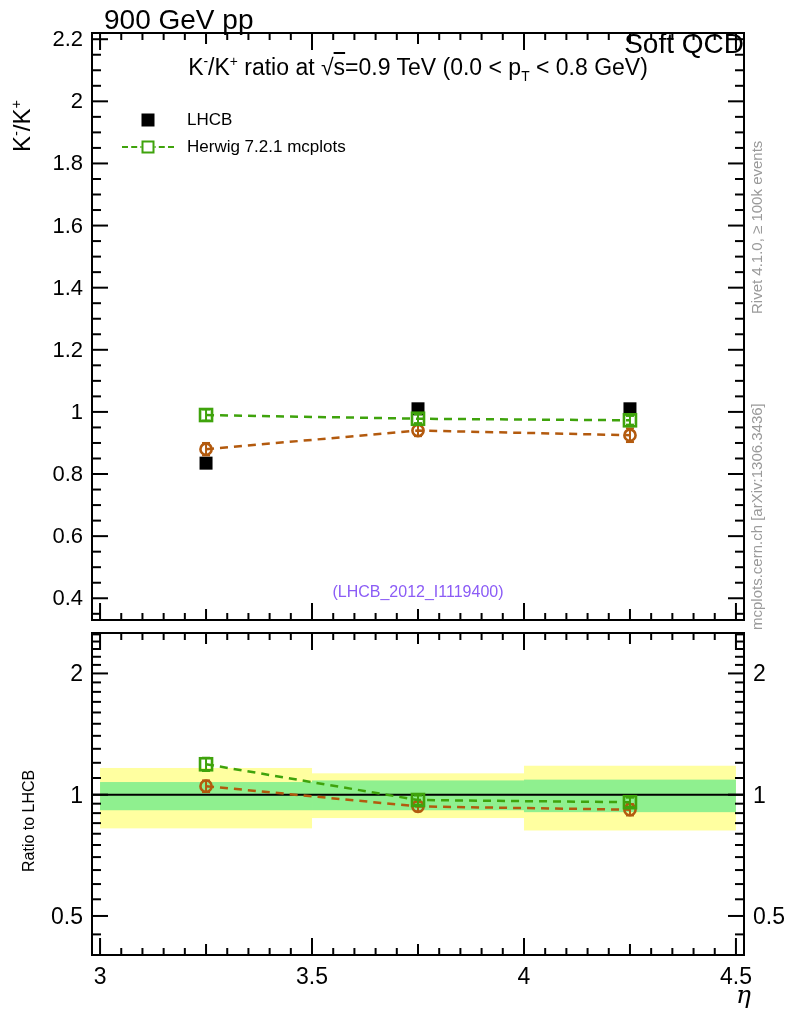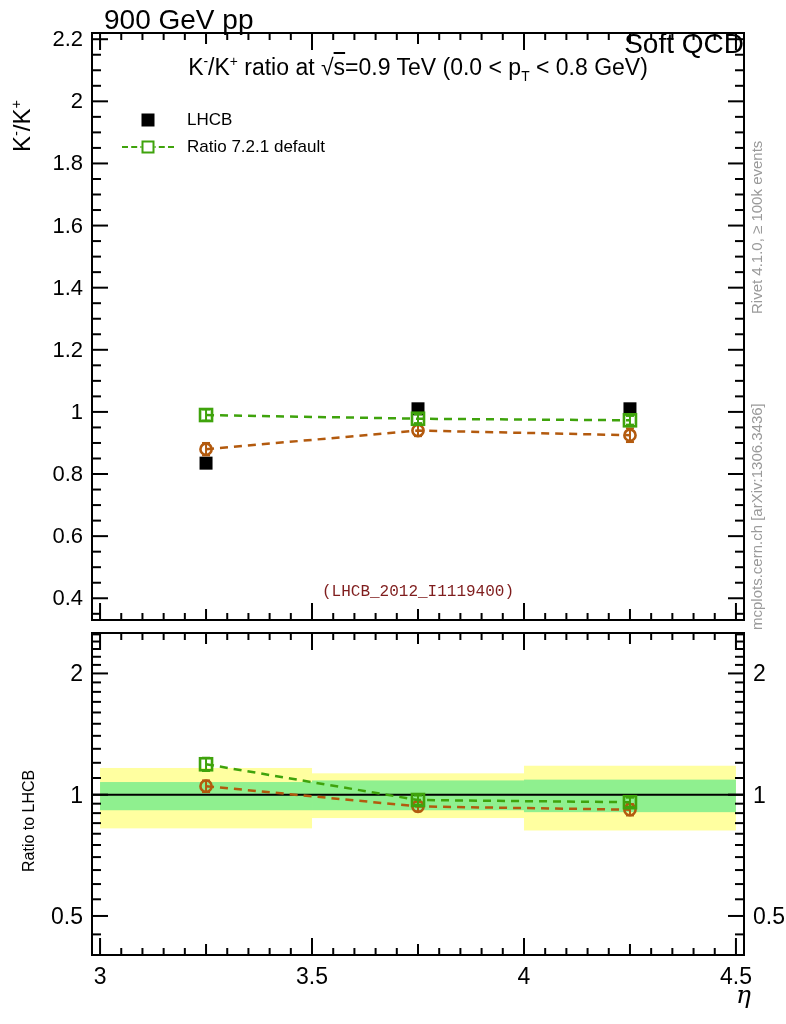--- a/index.html
+++ b/index.html
@@ -11,21 +11,21 @@
   #header-right{right:42px;margin-top:24px;}
   #plot-title{left:92px;width:652px;top:54px;text-align:center;font-size:23px;}
   #plot-title sup, .ylab sup{font-size:0.60em;vertical-align:super;letter-spacing:0;}
   #plot-title sub{font-size:0.60em;vertical-align:sub;}
   .ovl{text-decoration:overline;}
   .vrot{transform:rotate(-90deg);transform-origin:0 0;white-space:nowrap;}
   #ylabel-main{left:8px;top:152px;width:125px;font-size:24px;}
   #ylabel-ratio{left:20px;top:872px;width:172px;font-size:16px;}
   #rivet-text{left:748px;top:314px;width:284px;font-size:15px;color:#9a9a9a;}
   #mcplots-text{left:748px;top:630px;width:292px;font-size:15px;color:#9a9a9a;}
-  #watermark{left:92px;width:652px;top:583px;text-align:center;font-size:16px;color:#7f1d1d;font-family:Liberation Mono, monospace;}
+  #watermark{left:92px;width:652px;top:583px;text-align:center;font-size:16px;color:#8b5cf6;}
   #xlabel{left:736px;top:980px;font-size:25px;font-style:italic;font-family:"DejaVu Serif",serif;}
   #legend{left:122px;top:106px;}
   .lrow{display:flex;align-items:center;height:27px;}
   .lmark{position:relative;width:52px;height:16px;margin-right:13px;flex:none;}
   .ldash{position:absolute;left:0;right:0;top:7px;border-top:2.5px dashed #000;}
   .lmk{position:absolute;left:50%;top:50%;transform:translate(-50%,-50%);background:#fff;box-sizing:border-box;}
   .llabel{font-size:17px;white-space:nowrap;}
   svg text{font-family:"Liberation Sans",sans-serif;}
 </style>
 </head>
@@ -420,17 +420,17 @@
         <div class="lmark">
           <span class="lmk" style="width: 13px; height: 13px; background: rgb(0, 0, 0);"></span>
         </div>
         <span class="llabel">LHCB</span>
       </div>
       <div class="lrow">
         <div class="lmark">
           <div class="ldash" style="border-top-color: rgb(63, 163, 12);"></div>
           <span class="lmk" style="width: 13px; height: 13px; border: 2.6px solid rgb(63, 163, 12);"></span>
         </div>
-        <span class="llabel">Ratio 7.2.1 default</span>
+        <span class="llabel">Herwig 7.2.1 mcplots</span>
       </div>
     </div>
 
 </div>
 
 </body></html>

